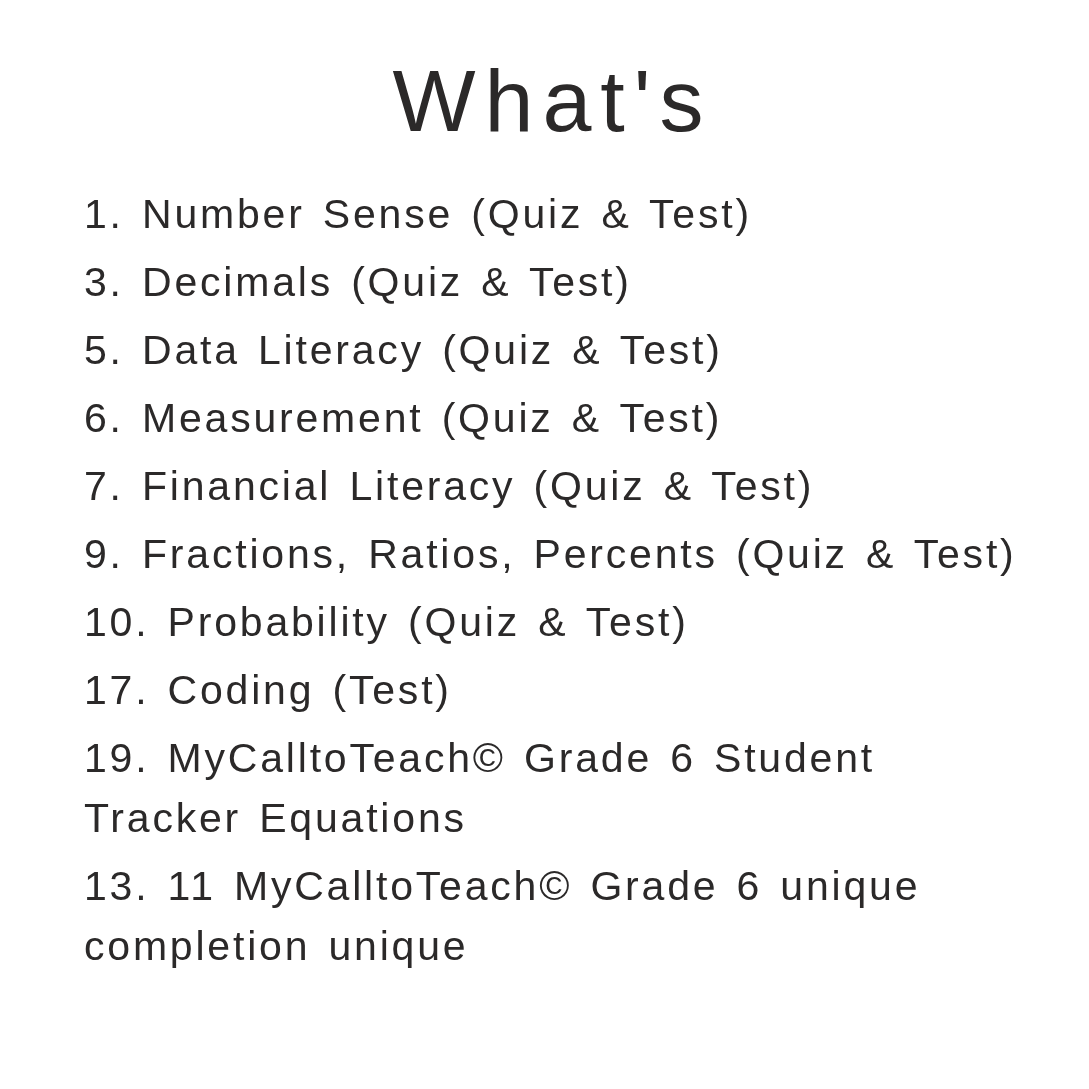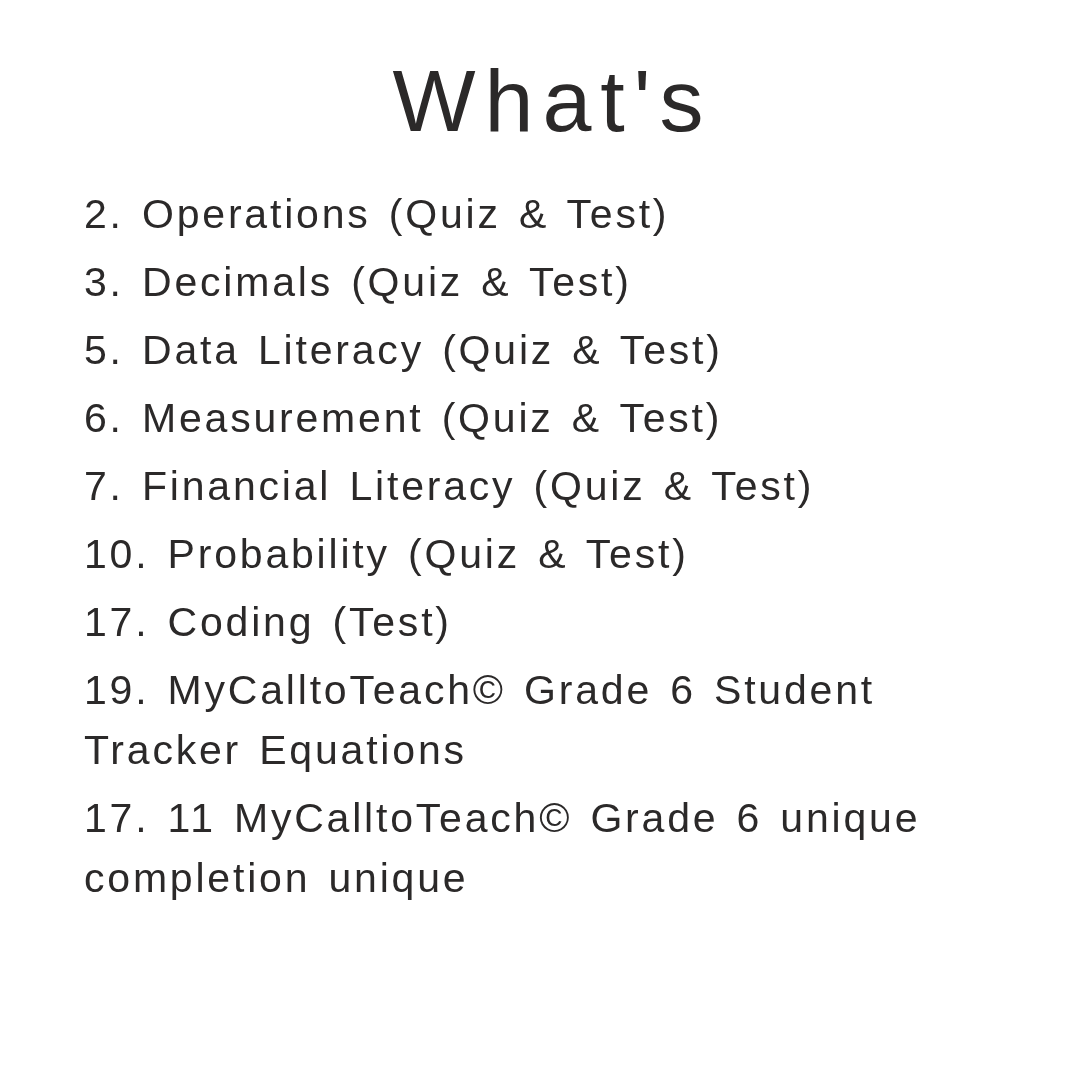--- a/index.html
+++ b/index.html
@@ -47,42 +47,45 @@
 </style>
 </head>
 <body>
 
 <div class="page">
   <div class="title-block">
     <div class="title-line">What's</div>
   </div>
   <div class="included-list">
       <div class="list-item">
-        <div class="list-line">2. Operations (Quiz &amp; Test)</div>
+        <div class="list-line">1. Number Sense (Quiz &amp; Test)</div>
       </div>
       <div class="list-item">
         <div class="list-line">3. Decimals (Quiz &amp; Test)</div>
       </div>
       <div class="list-item">
         <div class="list-line">5. Data Literacy (Quiz &amp; Test)</div>
       </div>
       <div class="list-item">
         <div class="list-line">6. Measurement (Quiz &amp; Test)</div>
       </div>
       <div class="list-item">
         <div class="list-line">7. Financial Literacy (Quiz &amp; Test)</div>
       </div>
       <div class="list-item">
+        <div class="list-line">9. Fractions, Ratios, Percents (Quiz &amp; Test)</div>
+      </div>
+      <div class="list-item">
         <div class="list-line">10. Probability (Quiz &amp; Test)</div>
       </div>
       <div class="list-item">
         <div class="list-line">17. Coding (Test)</div>
       </div>
       <div class="list-item">
         <div class="list-line">19. MyCalltoTeach© Grade 6 Student</div>
         <div class="list-line">Tracker Equations</div>
       </div>
       <div class="list-item">
-        <div class="list-line">17. 11 MyCalltoTeach© Grade 6 unique</div>
+        <div class="list-line">13. 11 MyCalltoTeach© Grade 6 unique</div>
         <div class="list-line">completion unique</div>
       </div>
     </div>
 </div>
 
 </body></html>

